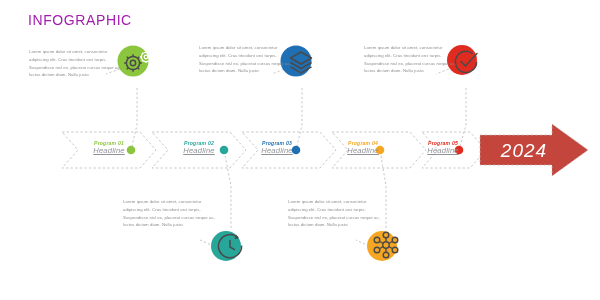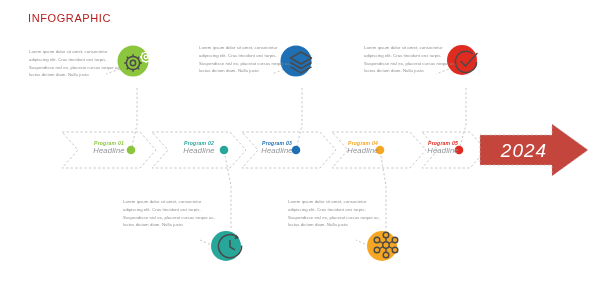--- a/index.html
+++ b/index.html
@@ -6,21 +6,21 @@
   body{
     width:600px;height:300px;background:#ffffff;
     font-family:"Liberation Sans","DejaVu Sans",sans-serif;
     overflow:hidden;position:relative;
   }
   #canvas{position:absolute;left:0;top:0;width:600px;height:300px;}
 
   
   .page-title{
     position:absolute;left:28px;top:12px;
-    font-size:11px;letter-spacing:.6px;color:#b91c1c;font-weight:400;
+    font-size:14px;letter-spacing:.6px;color:#a21caf;font-weight:400;
   }
   .footer-title{
     position:absolute;right:22px;bottom:16px;
     font-size:10.5px;letter-spacing:.5px;color:#c0392b;font-weight:700;
   }
 
   
   .textblock{
     position:absolute;width:96px;
     font-size:4.3px;line-height:1.82;color:#8d8d8d;
@@ -33,21 +33,21 @@
   .stage-label{
     position:absolute;text-align:center;width:74px;
     pointer-events:none;
   }
   .stage-program{
     display:block;font-size:5.1px;font-style:italic;font-weight:700;
     letter-spacing:.18px;line-height:1.25;
   }
   .stage-headline{
     display:block;font-size:7.6px;font-style:italic;font-weight:400;
-    color:#8f9296;letter-spacing:.2px;line-height:1.2;
+    color:#8f9296;letter-spacing:.2px;line-height:1.2;text-decoration:underline;
   }
   .badge-icon{position:absolute;}
 </style>
 </head>
 <body>
 
 <div id="canvas">
 
   <div class="page-title">INFOGRAPHIC</div>
 

